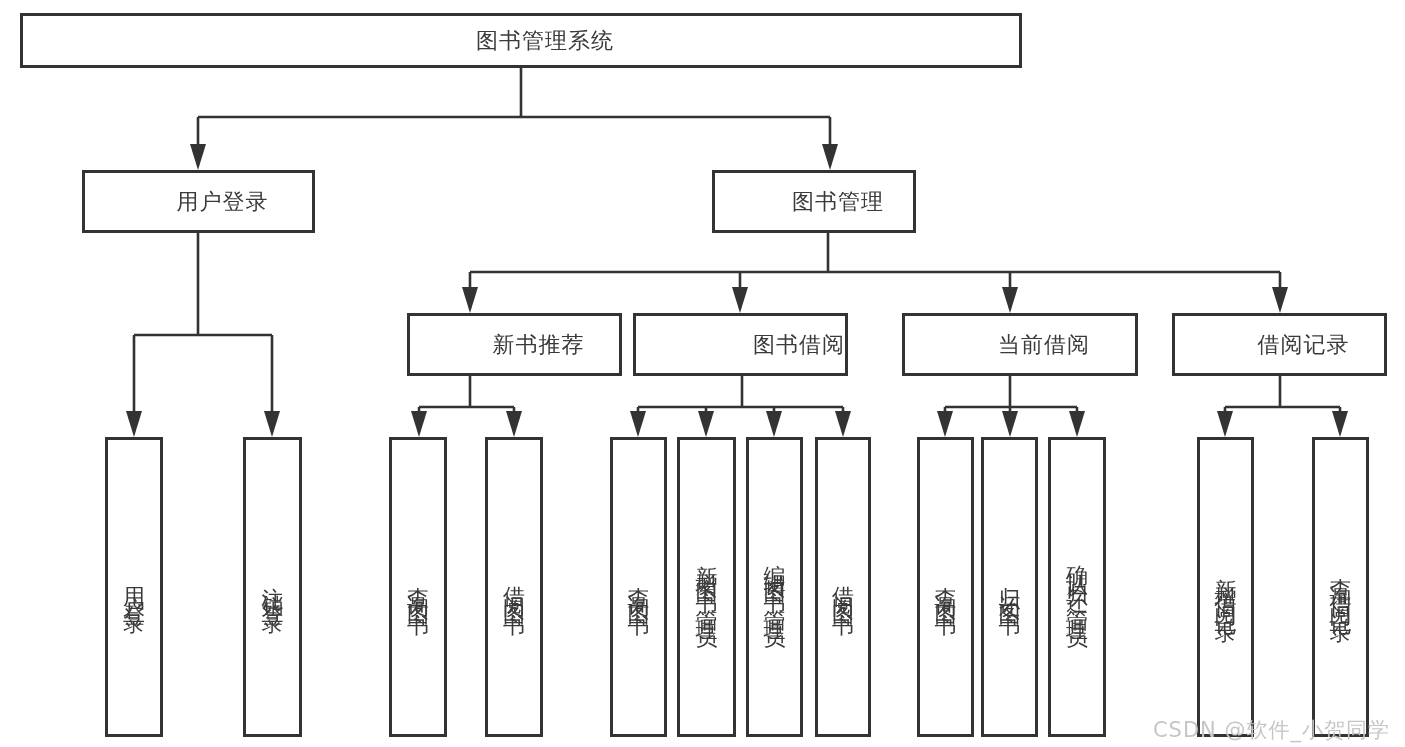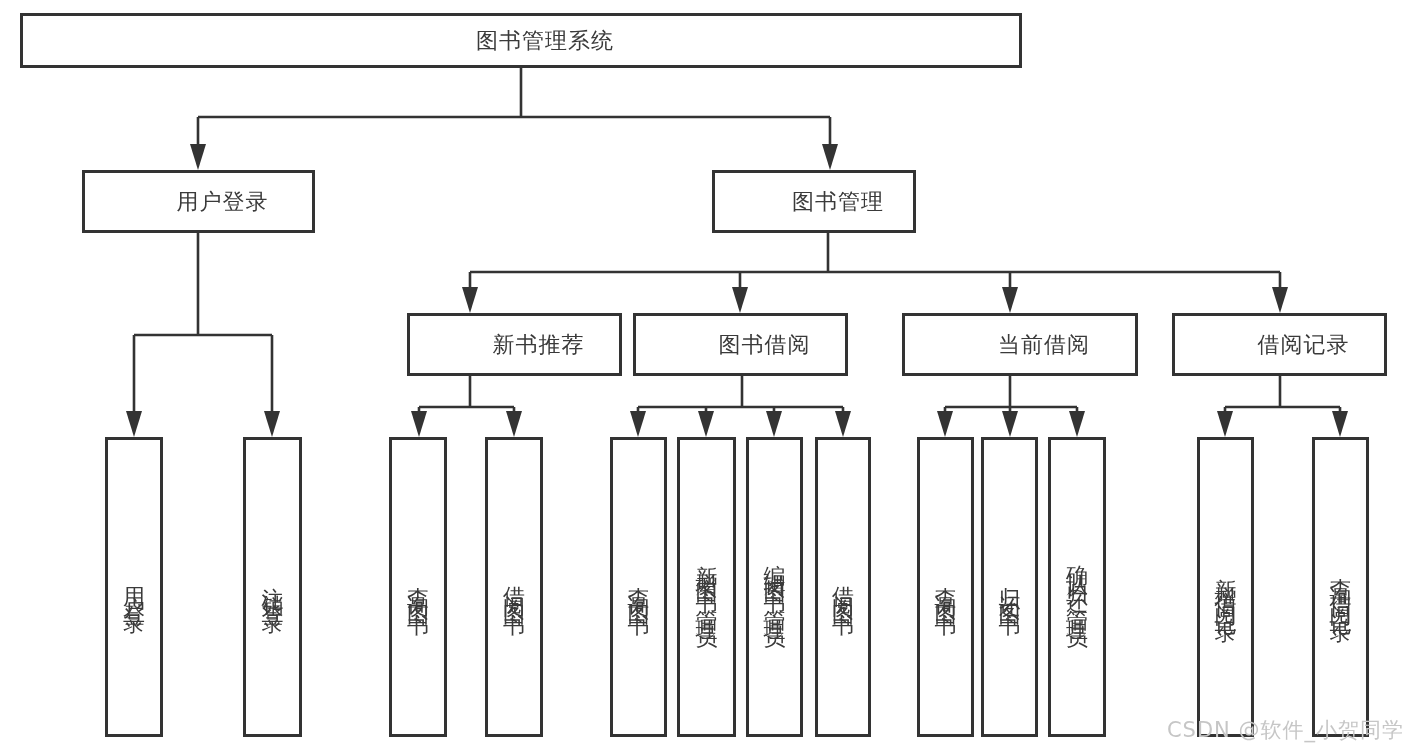--- a/index.html
+++ b/index.html
@@ -61,21 +61,21 @@
     writing-mode: vertical-rl;
     text-orientation: mixed;
     font-size: 22px;
     line-height: 1;
     letter-spacing: 9px;
     color: var(--text);
     white-space: nowrap;
   }
   .watermark {
     position: absolute;
-    right: 1px;
+    right: 15px;
     bottom: 3px;
     font-size: 21px;
     letter-spacing: 1px;
     color: var(--watermark);
     z-index: 5;
   }
 </style>
 </head>
 <body>
 
@@ -138,21 +138,21 @@
   <div class="hbox" style="left:82px; top:170px; width:233px; height:63px;">
     <span>用户登录</span>
   </div>
   <div class="hbox" style="left:712px; top:170px; width:204px; height:63px;">
     <span>图书管理</span>
   </div>
 
   <div class="hbox" style="left:363px; top:313px; width:215px; height:63px;margin-left:44px;">
     <span>新书推荐</span>
   </div>
-  <div class="hbox" style="left:633px; top:313px; width:215px; height:63px;">
+  <div class="hbox" style="left:633px; top:313px; width:215px; height:63px;justify-content:flex-end;">
     <span>图书借阅</span>
   </div>
   <div class="hbox" style="left:902px; top:313px; width:236px; height:63px;">
     <span>当前借阅</span>
   </div>
   <div class="hbox" style="left:1172px; top:313px; width:215px; height:63px;">
     <span>借阅记录</span>
   </div>
 
   <div class="vbox" style="left:105px; width:58px;">

